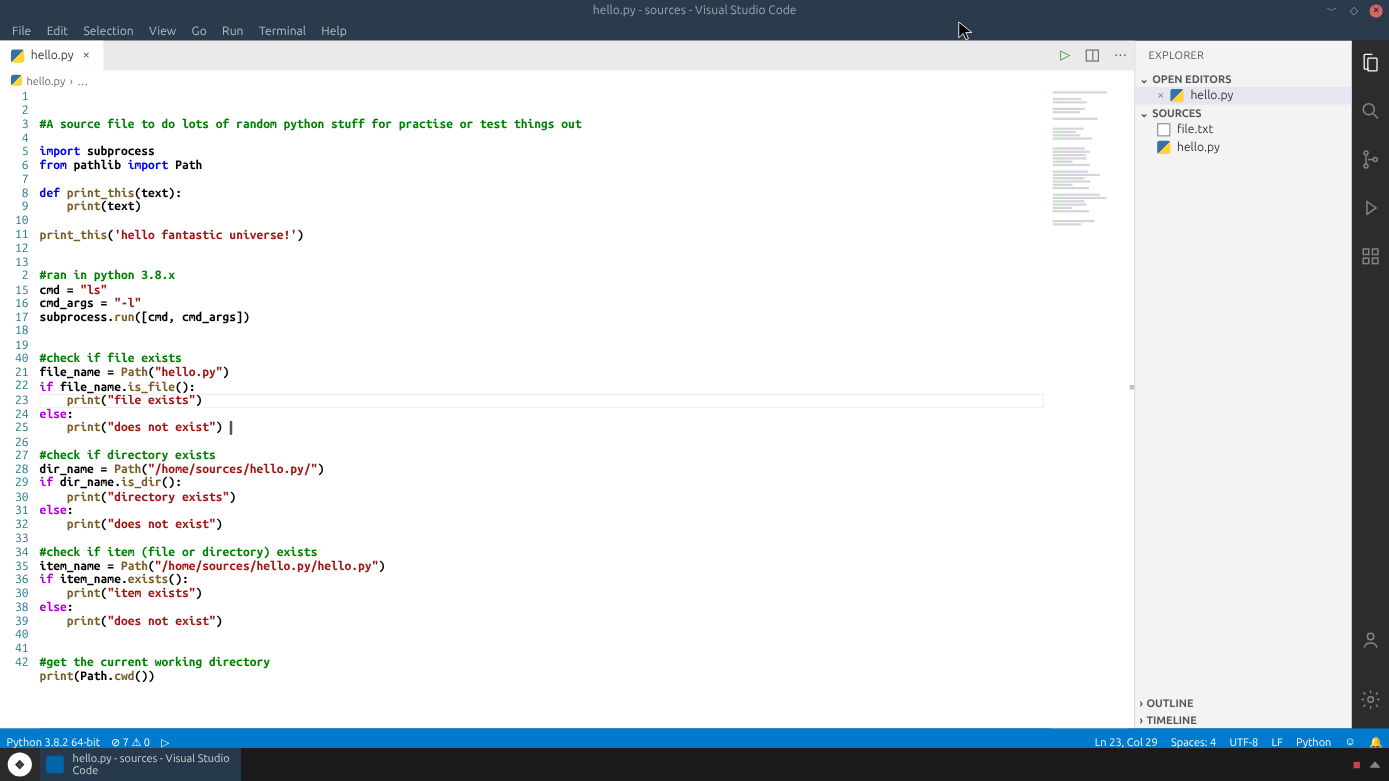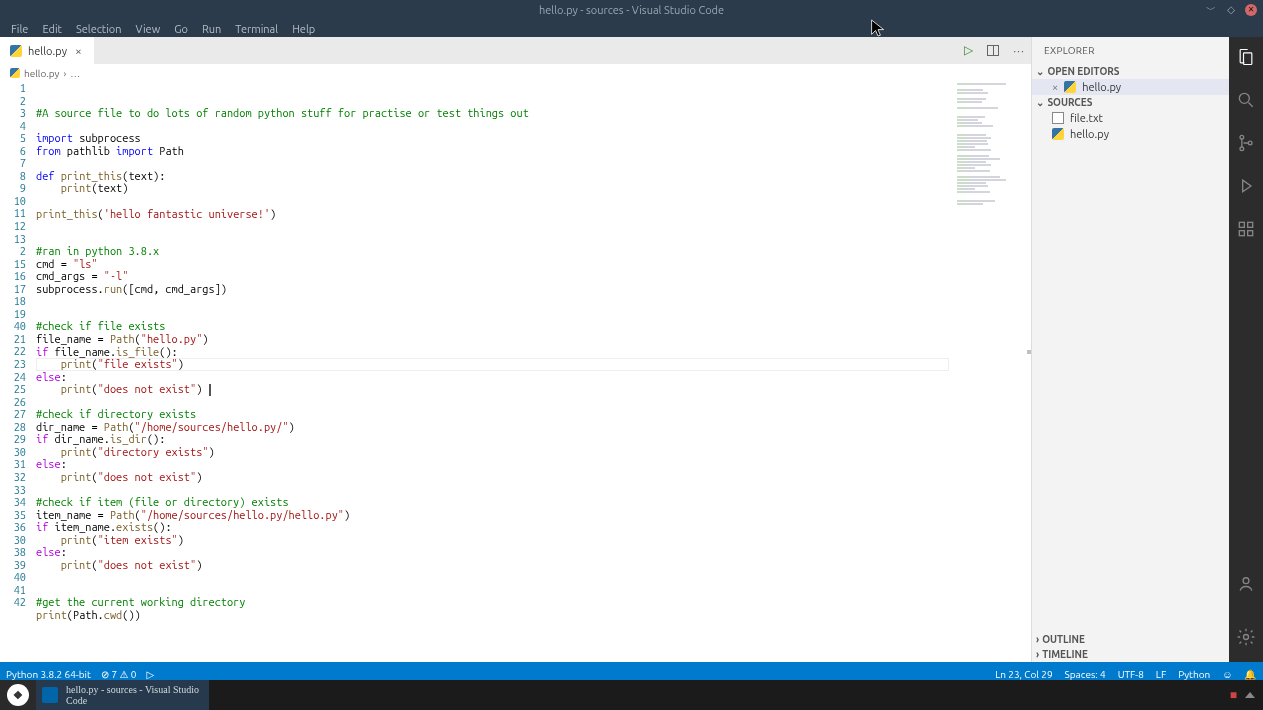--- a/index.html
+++ b/index.html
@@ -153,21 +153,21 @@
     padding-right: 10px;
     background: #fff;
   }
   .gutter div { height: 12.56px; }
   .code {
     flex: 1;
     color: #000;
     white-space: pre;
     position: relative;
   }
-  .code .line { height: 12.56px; }
+  .code .line { height: 12.56px; font-weight: bold; }
   .cursor-line {
     position: absolute;
     left: 0;
     right: 82px;
     height: 12.56px;
     border: 1px solid #eeeeee;
     pointer-events: none;
   }
   .tok-comment { color: #008000; }
   .tok-kw { color: #0000ff; }
@@ -296,21 +296,20 @@
   .task-item {
     background: #273a4d;
     display: flex;
     align-items: center;
     padding: 2px 10px 2px 6px;
     gap: 8px;
     color: #cfd8dc;
     font-size: 10px;
     line-height: 11px;
     max-width: 200px;
-    font-family: Liberation Serif, serif;
   }
   .vscode-block {
     width: 16px; height: 16px; background:#0065a9; border-radius:2px;
   }
   .tray {
     margin-left: auto;
     display:flex;
     align-items:center;
     gap:8px;
     padding-right:8px;

